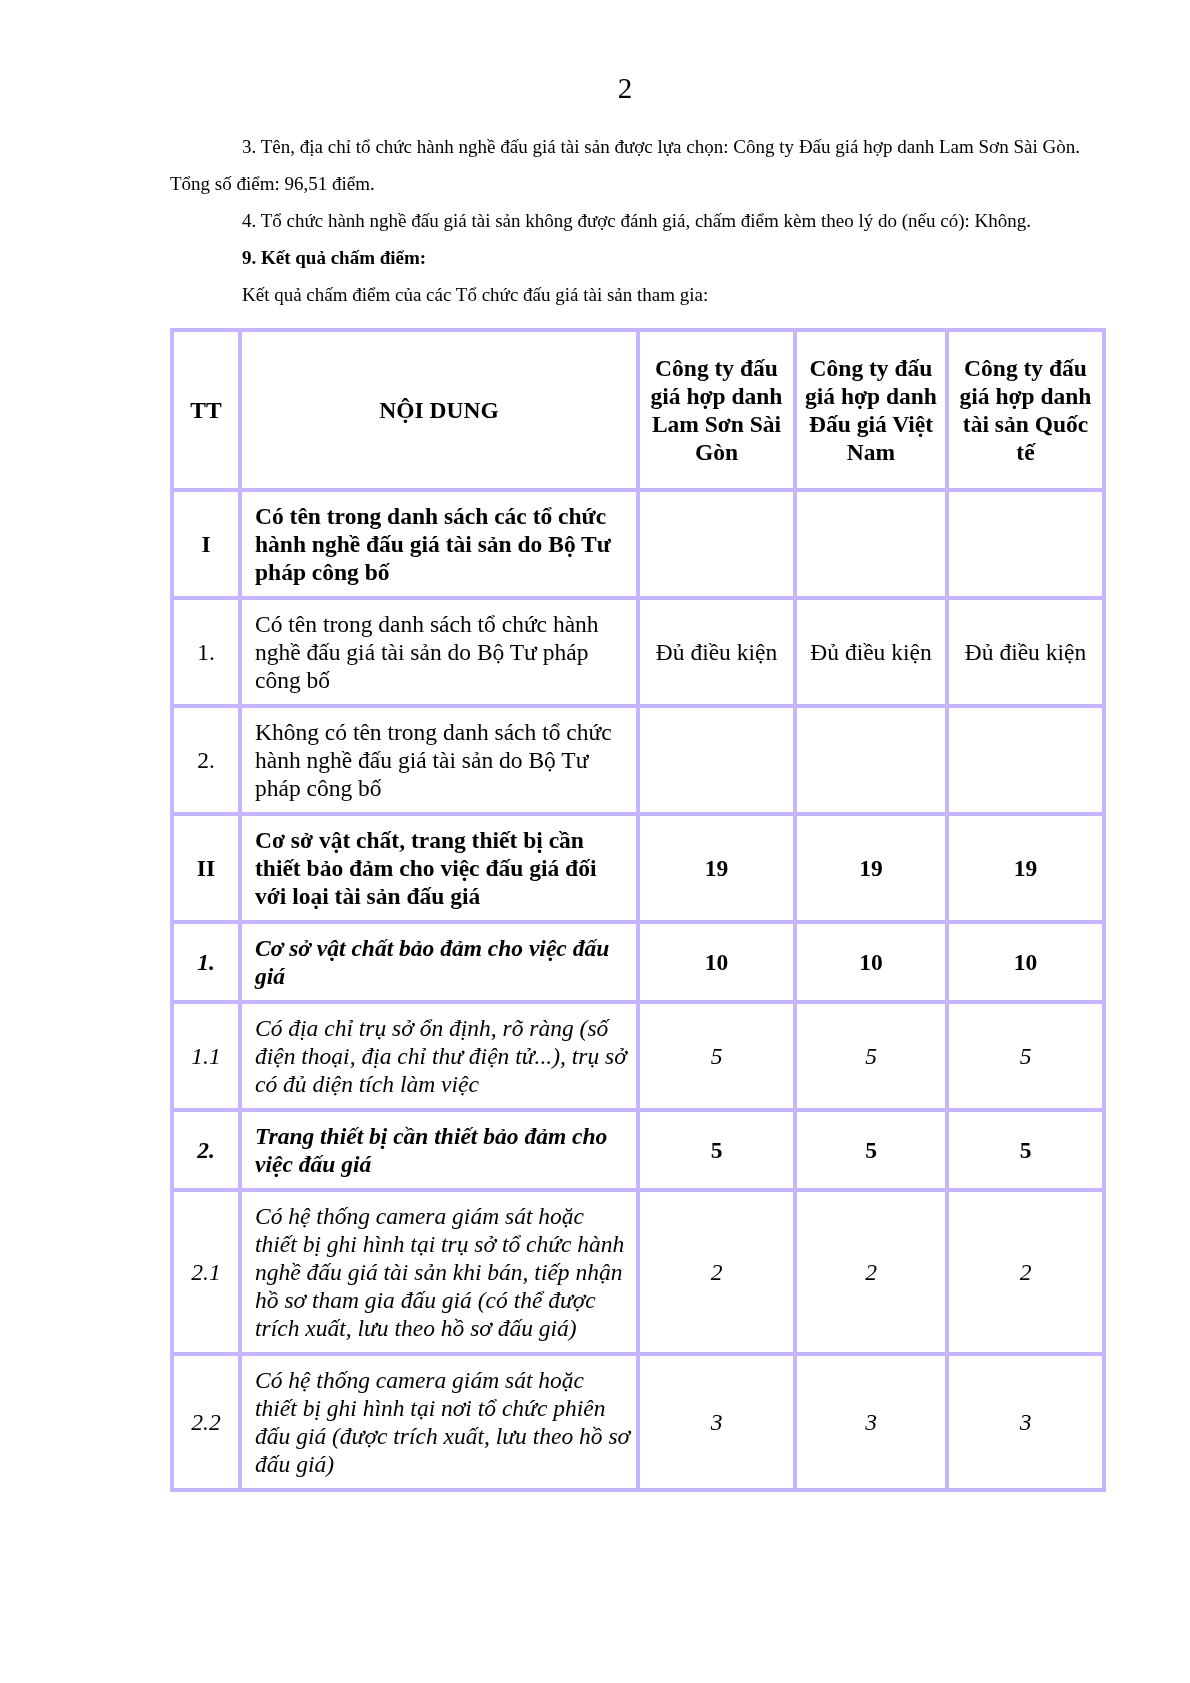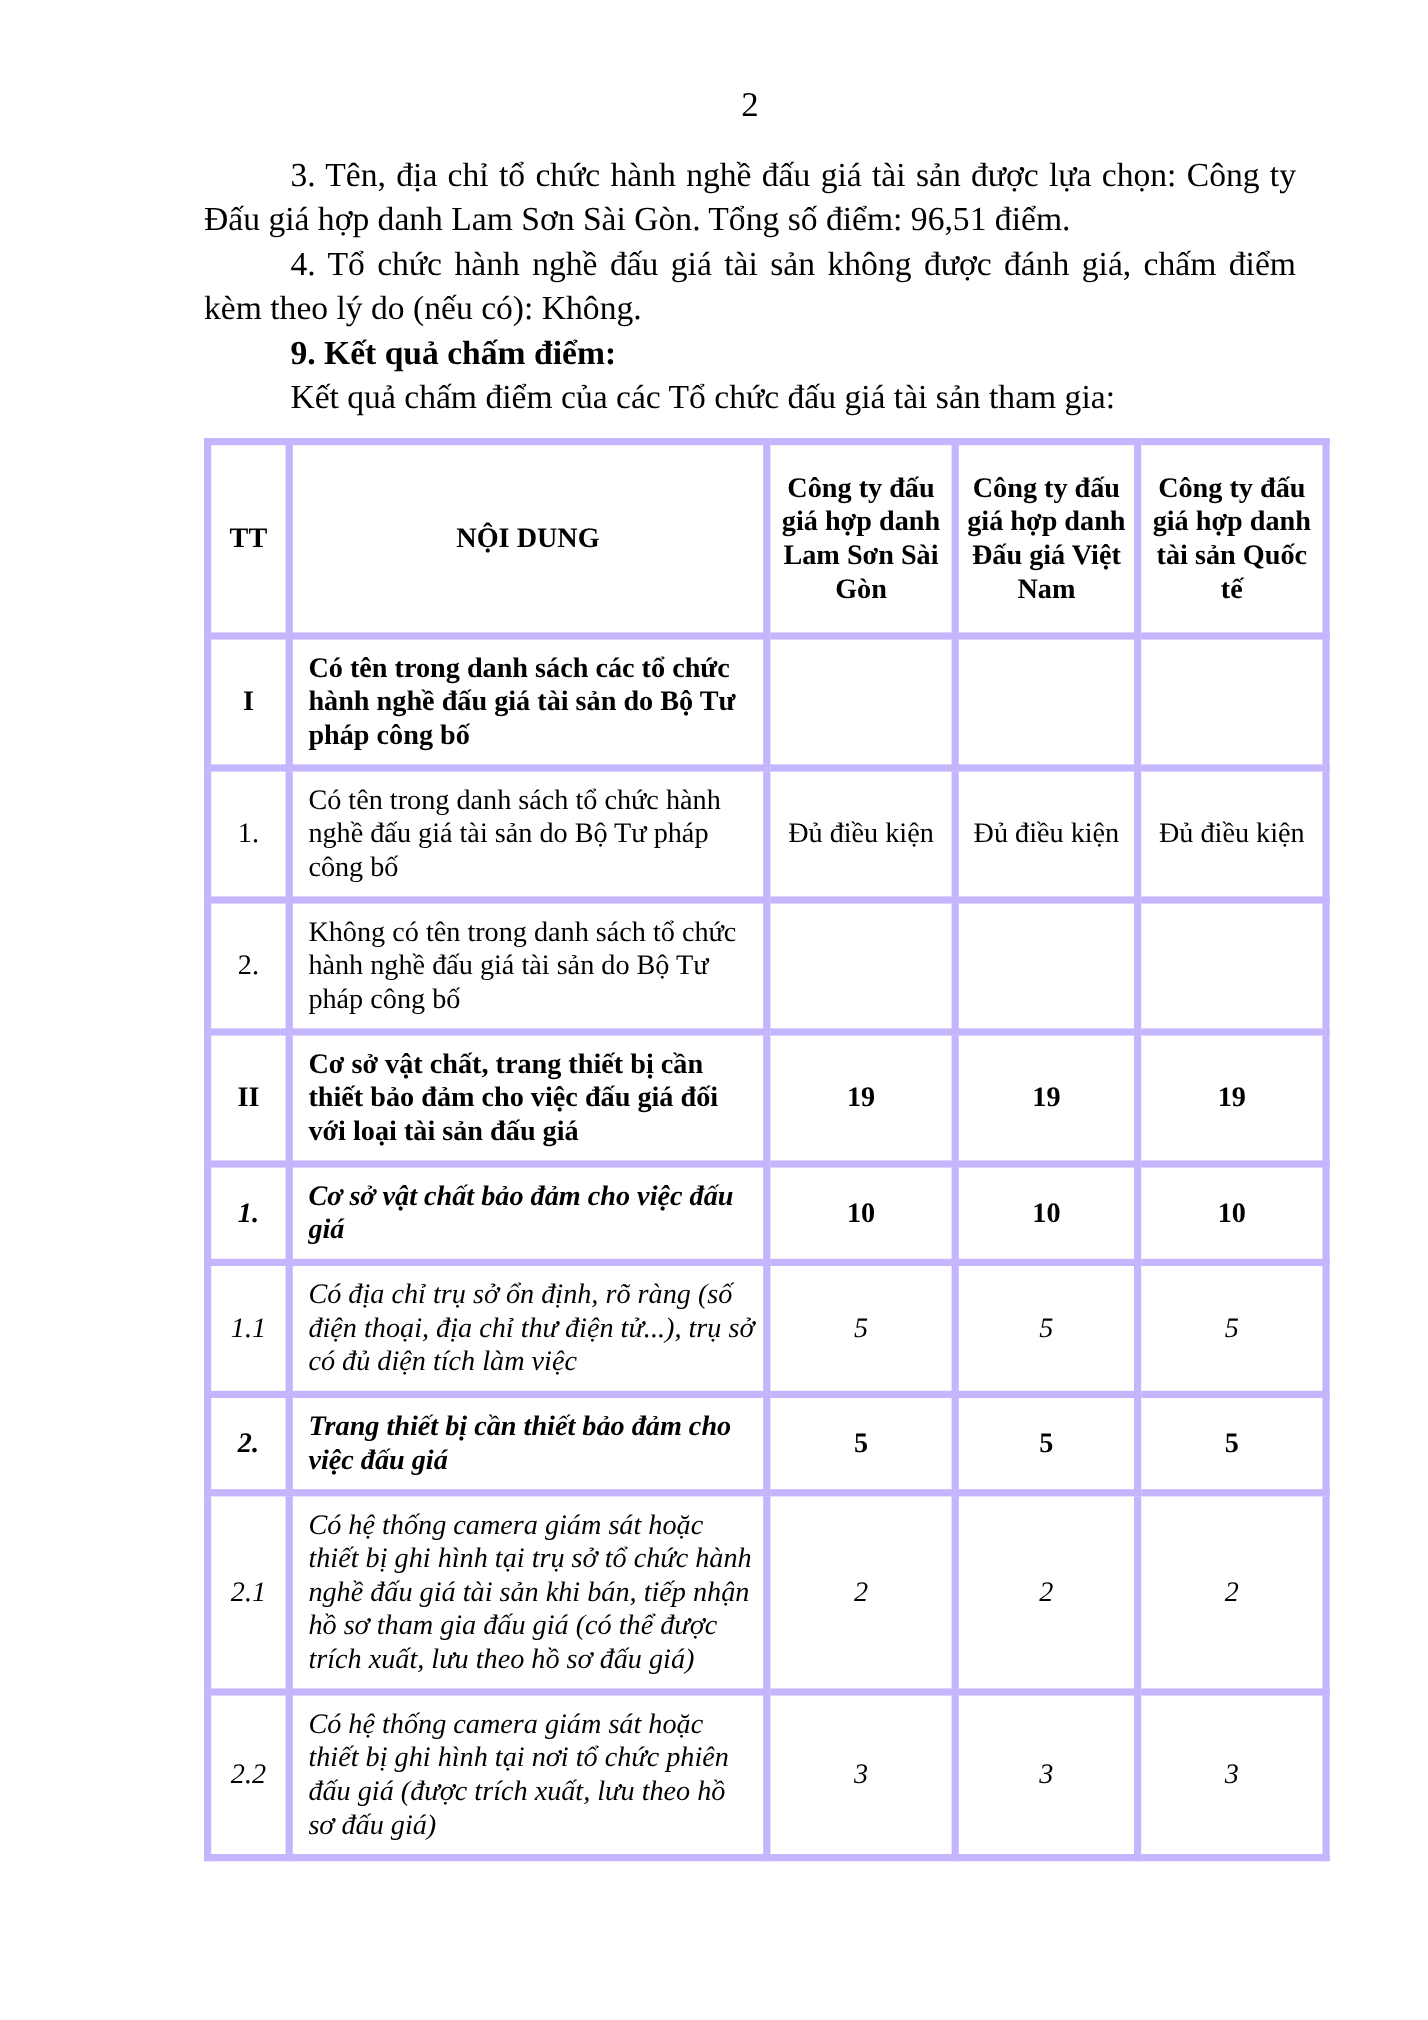--- a/index.html
+++ b/index.html
@@ -14,42 +14,42 @@
     padding: 70px 110px 0 170px;
     overflow: hidden;
   }
   .page-number {
     text-align: center;
     font-size: 29px;
     line-height: 36px;
     margin-bottom: 22px;
   }
   .body-para {
-    font-size: 28px;
+    font-size: 19px;
     line-height: 37px;
     text-align: justify;
     text-indent: 72px;
   }
   .section-heading {
     font-weight: bold;
     text-align: left;
   }
   .table-intro {
     text-align: left;
   }
   table.score-table {
     border-collapse: collapse;
     table-layout: fixed;
     width: 932px;
     margin-top: 15px;
     font-size: 23.5px;
     line-height: 28px;
   }
   .score-table th, .score-table td {
-    border: 6px solid #c4b5fd;
+    border: 4px solid #c4b5fd;
     vertical-align: middle;
     overflow: hidden;
   }
   .score-table th {
     font-weight: bold;
     text-align: center;
     padding: 22px 6px;
   }
   .score-table td {
     padding: 10px 8px;

